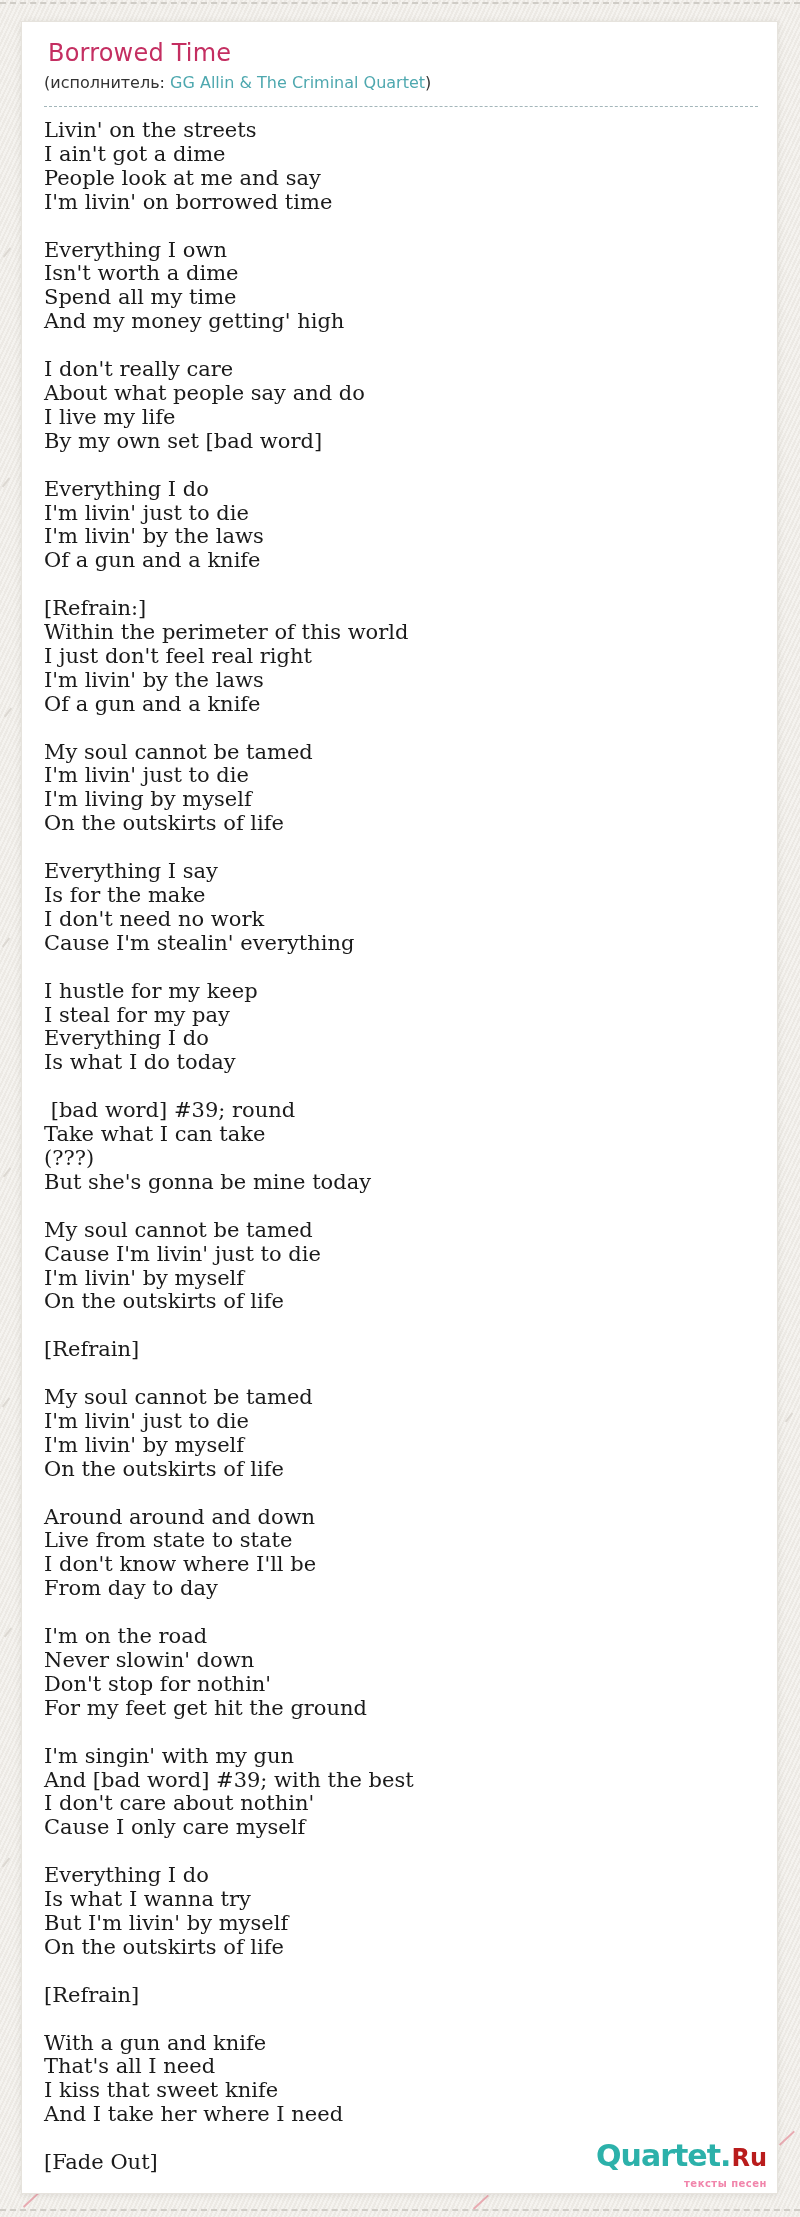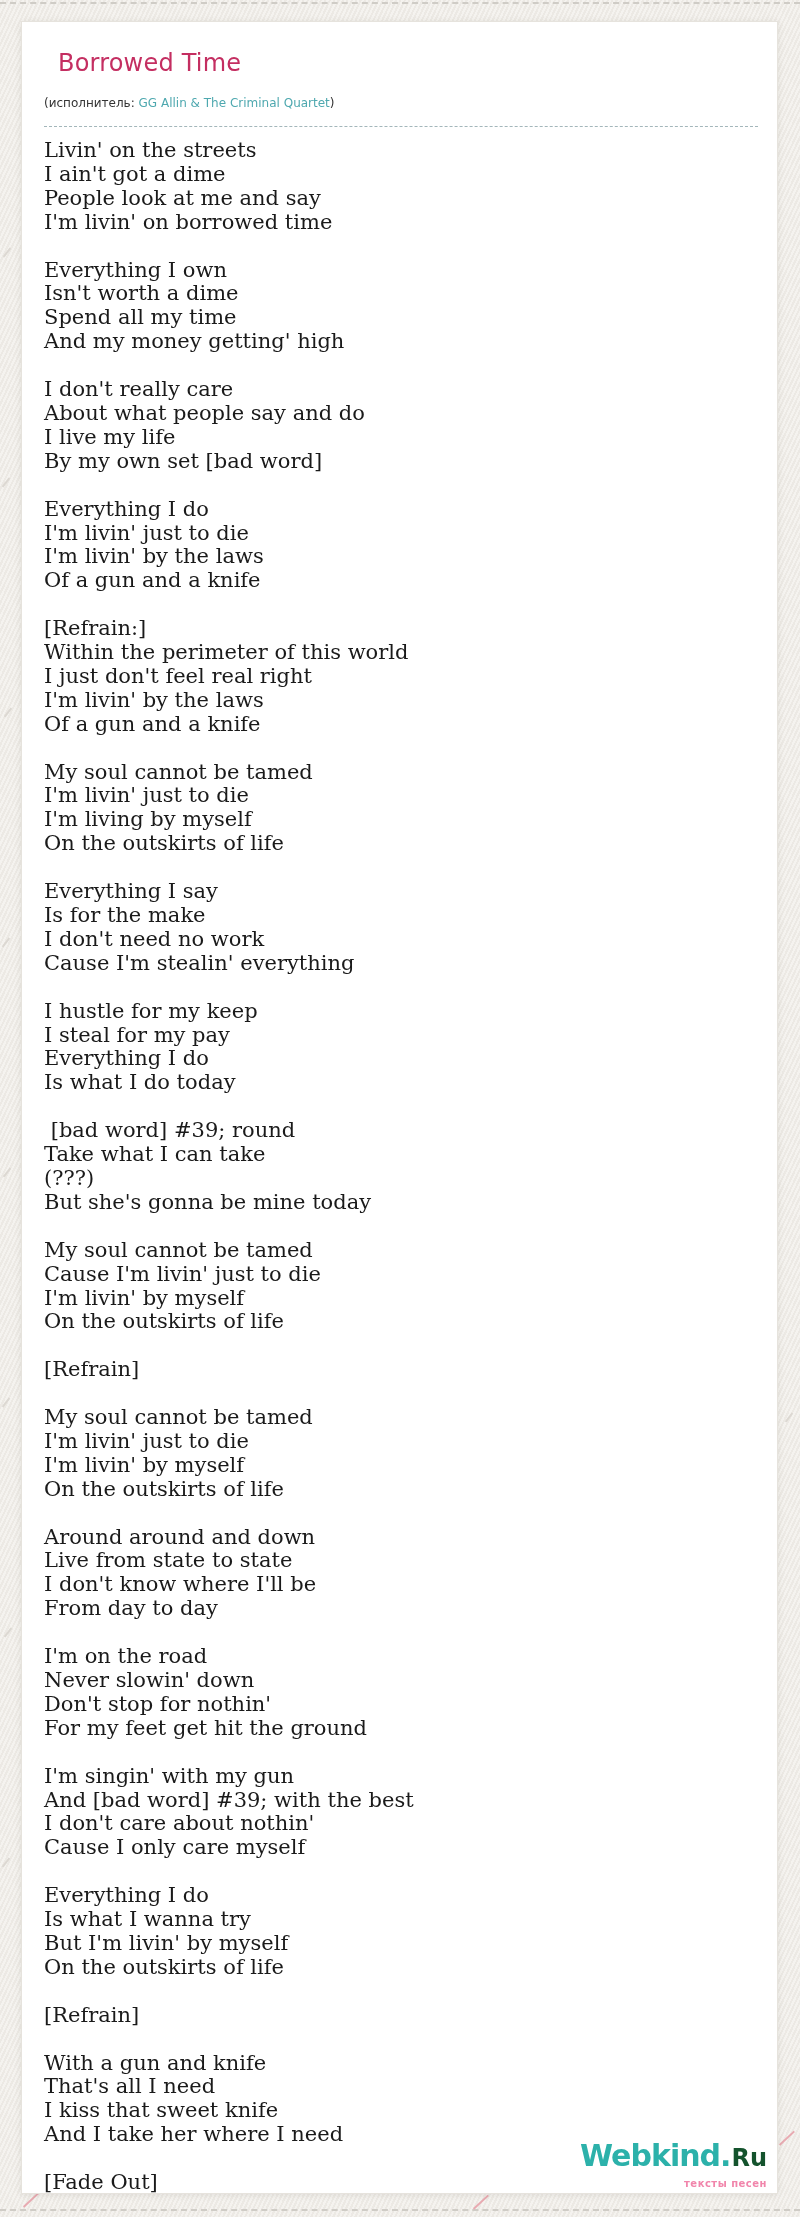--- a/index.html
+++ b/index.html
@@ -31,32 +31,32 @@
     position: absolute;
     left: 21px; top: 21px;
     width: 757px; height: 2173px;
     box-sizing: border-box;
     background: #ffffff;
     border: 1px solid #e6e3dd;
     box-shadow: 0 1px 6px rgba(90,85,75,0.12);
     padding: 12px 19px 0 22px;
   }
   h1.song-title {
-    margin: 14px; padding: 0;
+    margin: 4px; padding: 0;
     font-family: "DejaVu Sans", sans-serif;
     font-size: 24px; font-weight: normal;
     line-height: 30px;
     color: #c42e61;
     letter-spacing: 0.2px;
   }
   .artist-line {
     margin-top: 4px;
     padding-bottom: 12px;
     font-family: "DejaVu Sans", sans-serif;
-    font-size: 12px;
+    font-size: 16px;
     line-height: 22px;
     color: #333333;
     border-bottom: 1px dashed #a3b6ba;
   }
   .artist-link {
     color: #4ea8af;
     text-decoration: none;
     cursor: pointer;
   }
   .lyrics {
@@ -207,16 +207,16 @@
 [Refrain]
 
 With a gun and knife
 That's all I need
 I kiss that sweet knife
 And I take her where I need
 
 [Fade Out]</div>
 
   <div class="logo">
-    <div class="logo-main"><span class="logo-web" style="color: rgb(44, 177, 170);">Webkind</span><span class="logo-dot" style="color: rgb(44, 177, 170);">.</span><span class="logo-ru" style="color: #14532d;">Ru</span></div>
+    <div class="logo-main"><span class="logo-web" style="color: rgb(44, 177, 170);">Quartet</span><span class="logo-dot" style="color: rgb(44, 177, 170);">.</span><span class="logo-ru" style="color: #b91c1c;">Ru</span></div>
     <div class="logo-tagline" style="color: rgb(241, 133, 171);">тексты песен</div>
   </div>
 </div>
 
 </body></html>

